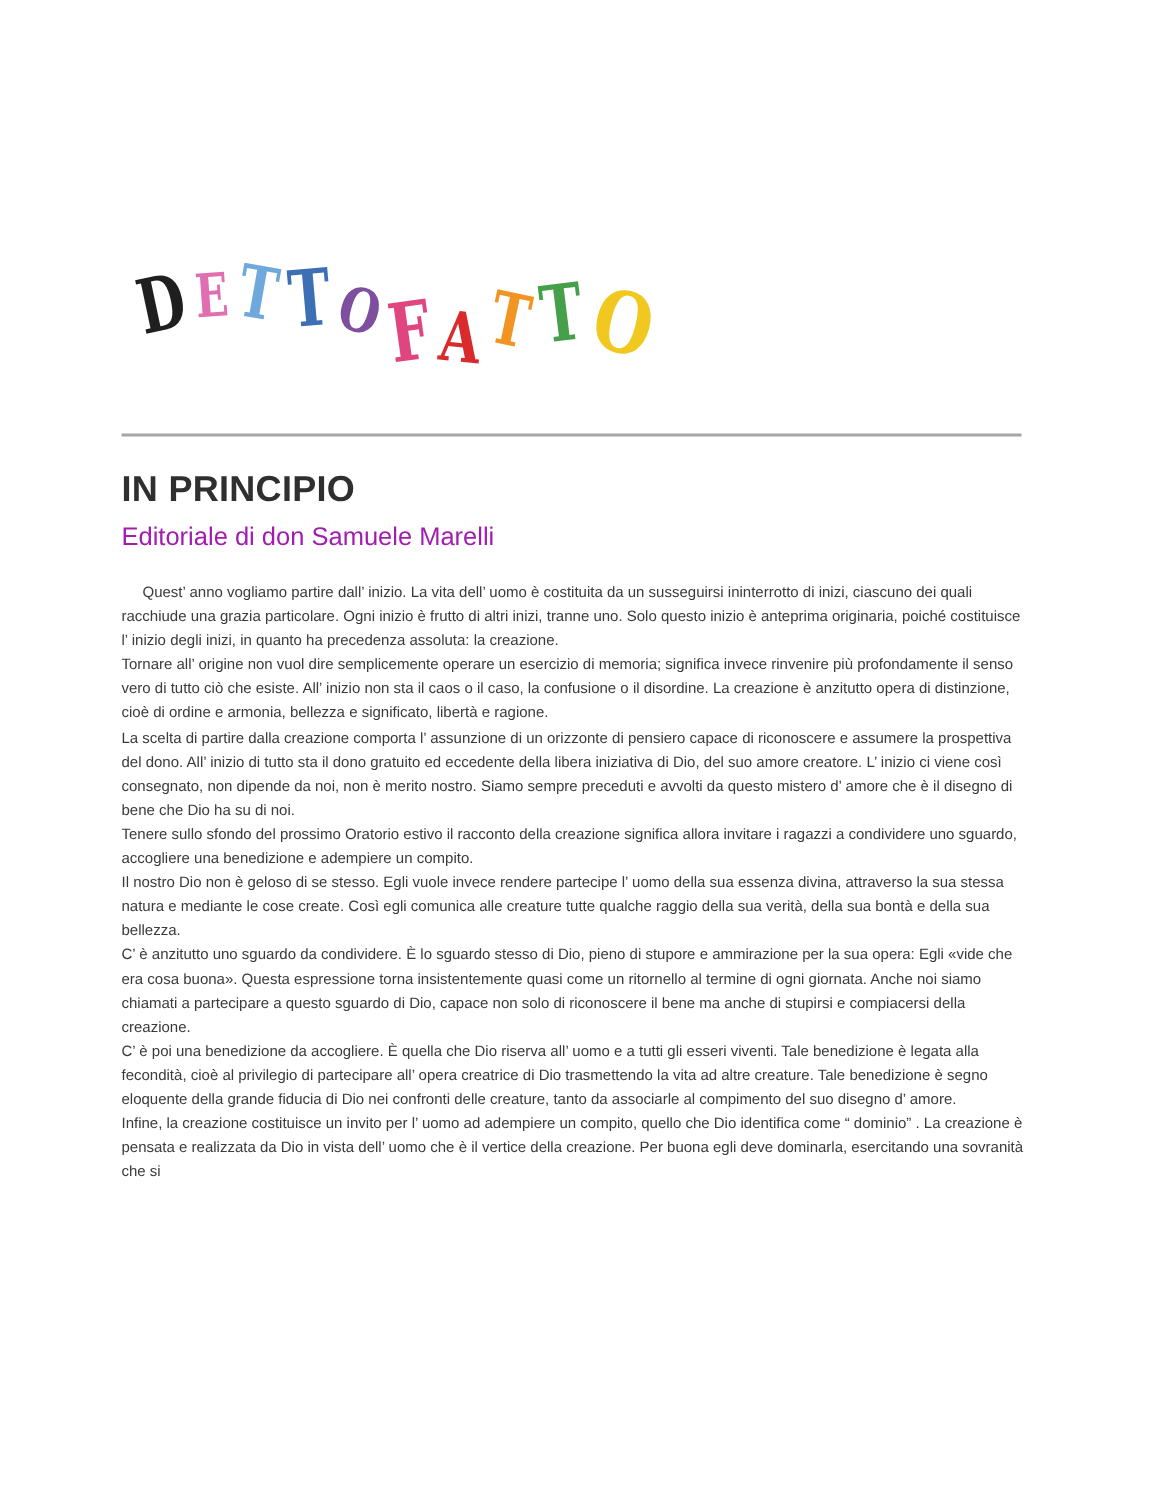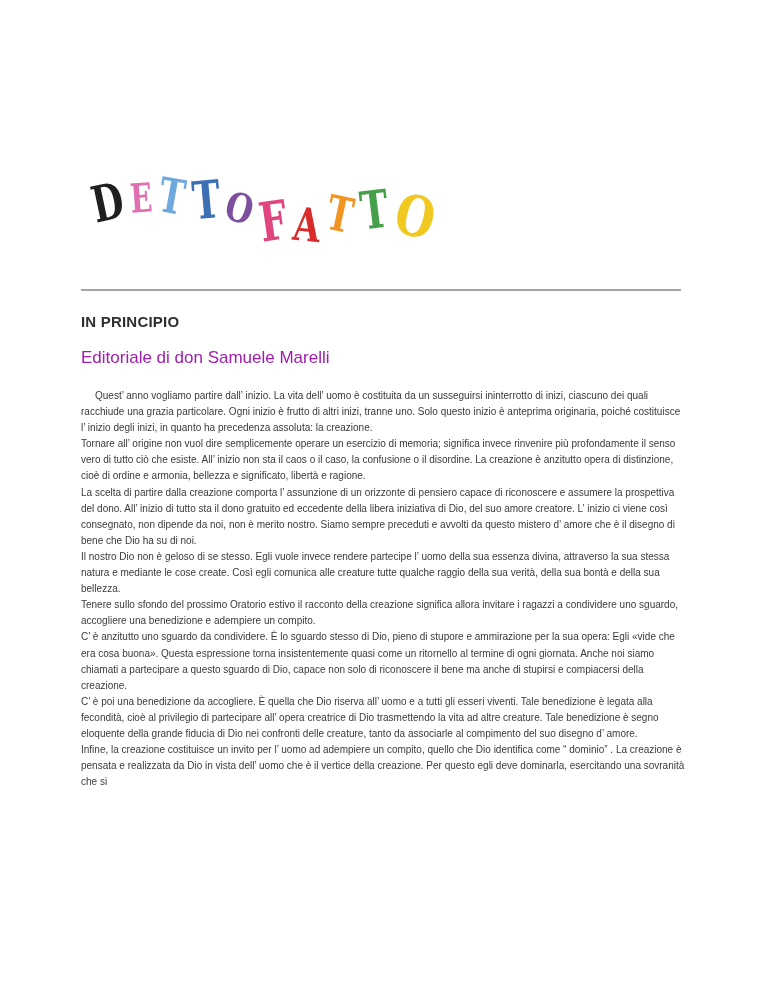--- a/index.html
+++ b/index.html
@@ -49,21 +49,21 @@
     top: 289px;
     width: 600px;
     height: 2px;
   }
 
   
   .title {
     position: absolute;
     left: 81px;
     top: 313px;
-    font-size: 15px;
+    font-size: 24px;
     font-weight: bold;
     letter-spacing: 0.2px;
   }
   .subtitle {
     position: absolute;
     left: 81px;
     top: 348px;
     font-size: 17px;
     font-weight: normal;
   }
@@ -92,20 +92,20 @@
   <div class="separator" style="background-color: rgb(166, 166, 166);"></div>
 
   <div class="title" style="color: rgb(47, 47, 47);">IN PRINCIPIO</div>
 
   <div class="subtitle" style="color: #a21caf;">Editoriale di don Samuele Marelli</div>
 
   <div class="body-text" style="color: rgb(58, 58, 58);">
     <p class="indent">Quest’ anno vogliamo partire dall’ inizio. La vita dell’ uomo è costituita da un susseguirsi ininterrotto di inizi, ciascuno dei quali racchiude una grazia particolare. Ogni inizio è frutto di altri inizi, tranne uno. Solo questo inizio è anteprima originaria, poiché costituisce l’ inizio degli inizi, in quanto ha precedenza assoluta: la creazione.</p>
     <p>Tornare all’ origine non vuol dire semplicemente operare un esercizio di memoria; significa invece rinvenire più profondamente il senso vero di tutto ciò che esiste. All’ inizio non sta il caos o il caso, la confusione o il disordine. La creazione è anzitutto opera di distinzione, cioè di ordine e armonia, bellezza e significato, libertà e ragione.</p>
     <p>La scelta di partire dalla creazione comporta l’ assunzione di un orizzonte di pensiero capace di riconoscere e assumere la prospettiva del dono. All’ inizio di tutto sta il dono gratuito ed eccedente della libera iniziativa di Dio, del suo amore creatore. L’ inizio ci viene così consegnato, non dipende da noi, non è merito nostro. Siamo sempre preceduti e avvolti da questo mistero d’ amore che è il disegno di bene che Dio ha su di noi.</p>
+    <p>Tenere sullo sfondo del prossimo Oratorio estivo il racconto della creazione significa allora invitare i ragazzi a condividere uno sguardo, accogliere una benedizione e adempiere un compito.</p>
     <p>Il nostro Dio non è geloso di se stesso. Egli vuole invece rendere partecipe l’ uomo della sua essenza divina, attraverso la sua stessa natura e mediante le cose create. Così egli comunica alle creature tutte qualche raggio della sua verità, della sua bontà e della sua bellezza.</p>
-    <p>Tenere sullo sfondo del prossimo Oratorio estivo il racconto della creazione significa allora invitare i ragazzi a condividere uno sguardo, accogliere una benedizione e adempiere un compito.</p>
     <p>C’ è anzitutto uno sguardo da condividere. È lo sguardo stesso di Dio, pieno di stupore e ammirazione per la sua opera: Egli «vide che era cosa buona». Questa espressione torna insistentemente quasi come un ritornello al termine di ogni giornata. Anche noi siamo chiamati a partecipare a questo sguardo di Dio, capace non solo di riconoscere il bene ma anche di stupirsi e compiacersi della creazione.</p>
     <p>C’ è poi una benedizione da accogliere. È quella che Dio riserva all’ uomo e a tutti gli esseri viventi. Tale benedizione è legata alla fecondità, cioè al privilegio di partecipare all’ opera creatrice di Dio trasmettendo la vita ad altre creature. Tale benedizione è segno eloquente della grande fiducia di Dio nei confronti delle creature, tanto da associarle al compimento del suo disegno d’ amore.</p>
-    <p>Infine, la creazione costituisce un invito per l’ uomo ad adempiere un compito, quello che Dio identifica come “ dominio” . La creazione è pensata e realizzata da Dio in vista dell’ uomo che è il vertice della creazione. Per questo egli deve dominarla, esercitando una sovranità che si</p>
+    <p>Infine, la creazione costituisce un invito per l’ uomo ad adempiere un compito, quello che Dio identifica come “ dominio” . La creazione è pensata e realizzata da Dio in vista dell’ uomo che è il vertice della creazione. Per buona egli deve dominarla, esercitando una sovranità che si</p>
   </div>
 
 </div>
 
 </body></html>

